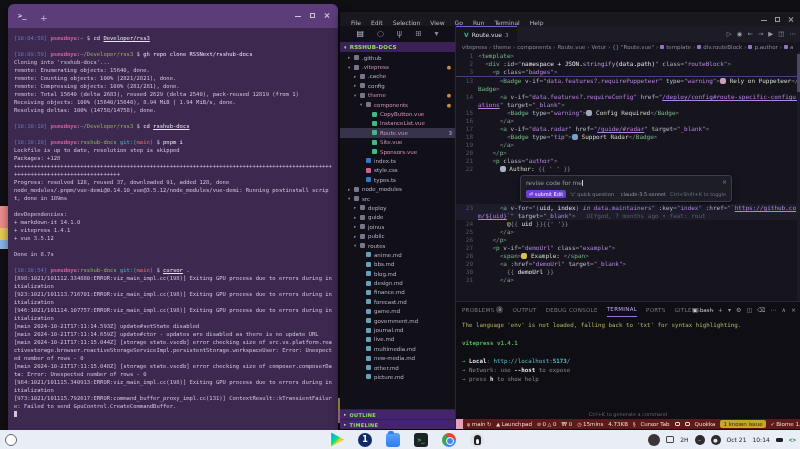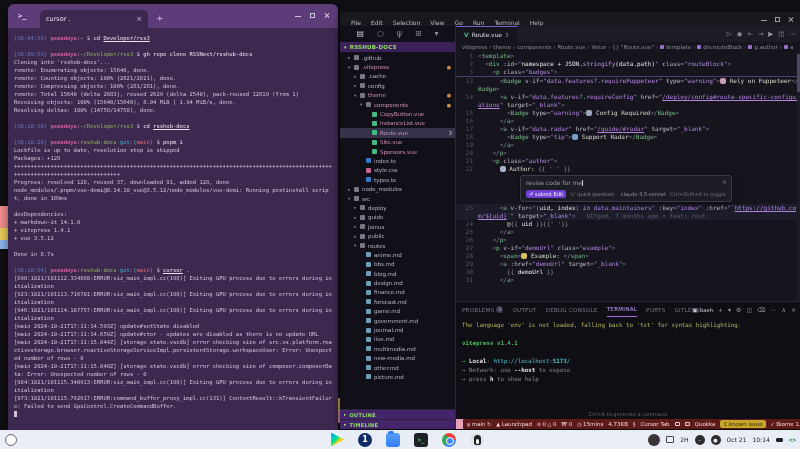--- a/index.html
+++ b/index.html
@@ -169,24 +169,20 @@
 
   <div class="wp" style="left: 0px; top: 206px; width: 8px; height: 22px; background: rgb(239, 141, 141);"></div>
   <div class="wp" style="left: 0px; top: 228px; width: 8px; height: 12px; background: rgb(232, 201, 90);"></div>
   <div class="wp" style="left: 0px; top: 240px; width: 8px; height: 9px; background: rgb(138, 180, 232);"></div>
   <div class="wp" style="left: 334px; top: 398px; width: 6px; height: 13px; background: rgb(232, 201, 90);"></div>
   <div class="wp" style="left: 334px; top: 411px; width: 6px; height: 12px; background: rgb(242, 160, 180);"></div>
 
   <div id="term-win">
     <div id="term-titlebar">
       <span class="term-appicon">&gt;_</span>
-      <div id="term-tab">
-        <span class="tab-label">cursor .</span>
-        <span class="tab-close">×</span>
-      </div>
       <span class="term-newtab">+</span>
       <div id="term-wincontrols">
         <span class="wc wc-min"></span>
         <span class="wc wc-max"></span>
         <span class="wc wc-close"></span>
       </div>
     </div>
     <div id="term-body">
         <div class="tline"><span class="s-ts">[10:04:58] </span><span class="s-usr">pseudoyu</span><span class="s-out">:</span><span class="s-pth">~</span><span class="s-out"> $ </span><span class="s-cmd">cd </span><span class="s-cmdu">Developer/rss3</span></div>
         <div class="tline">&nbsp;</div>

